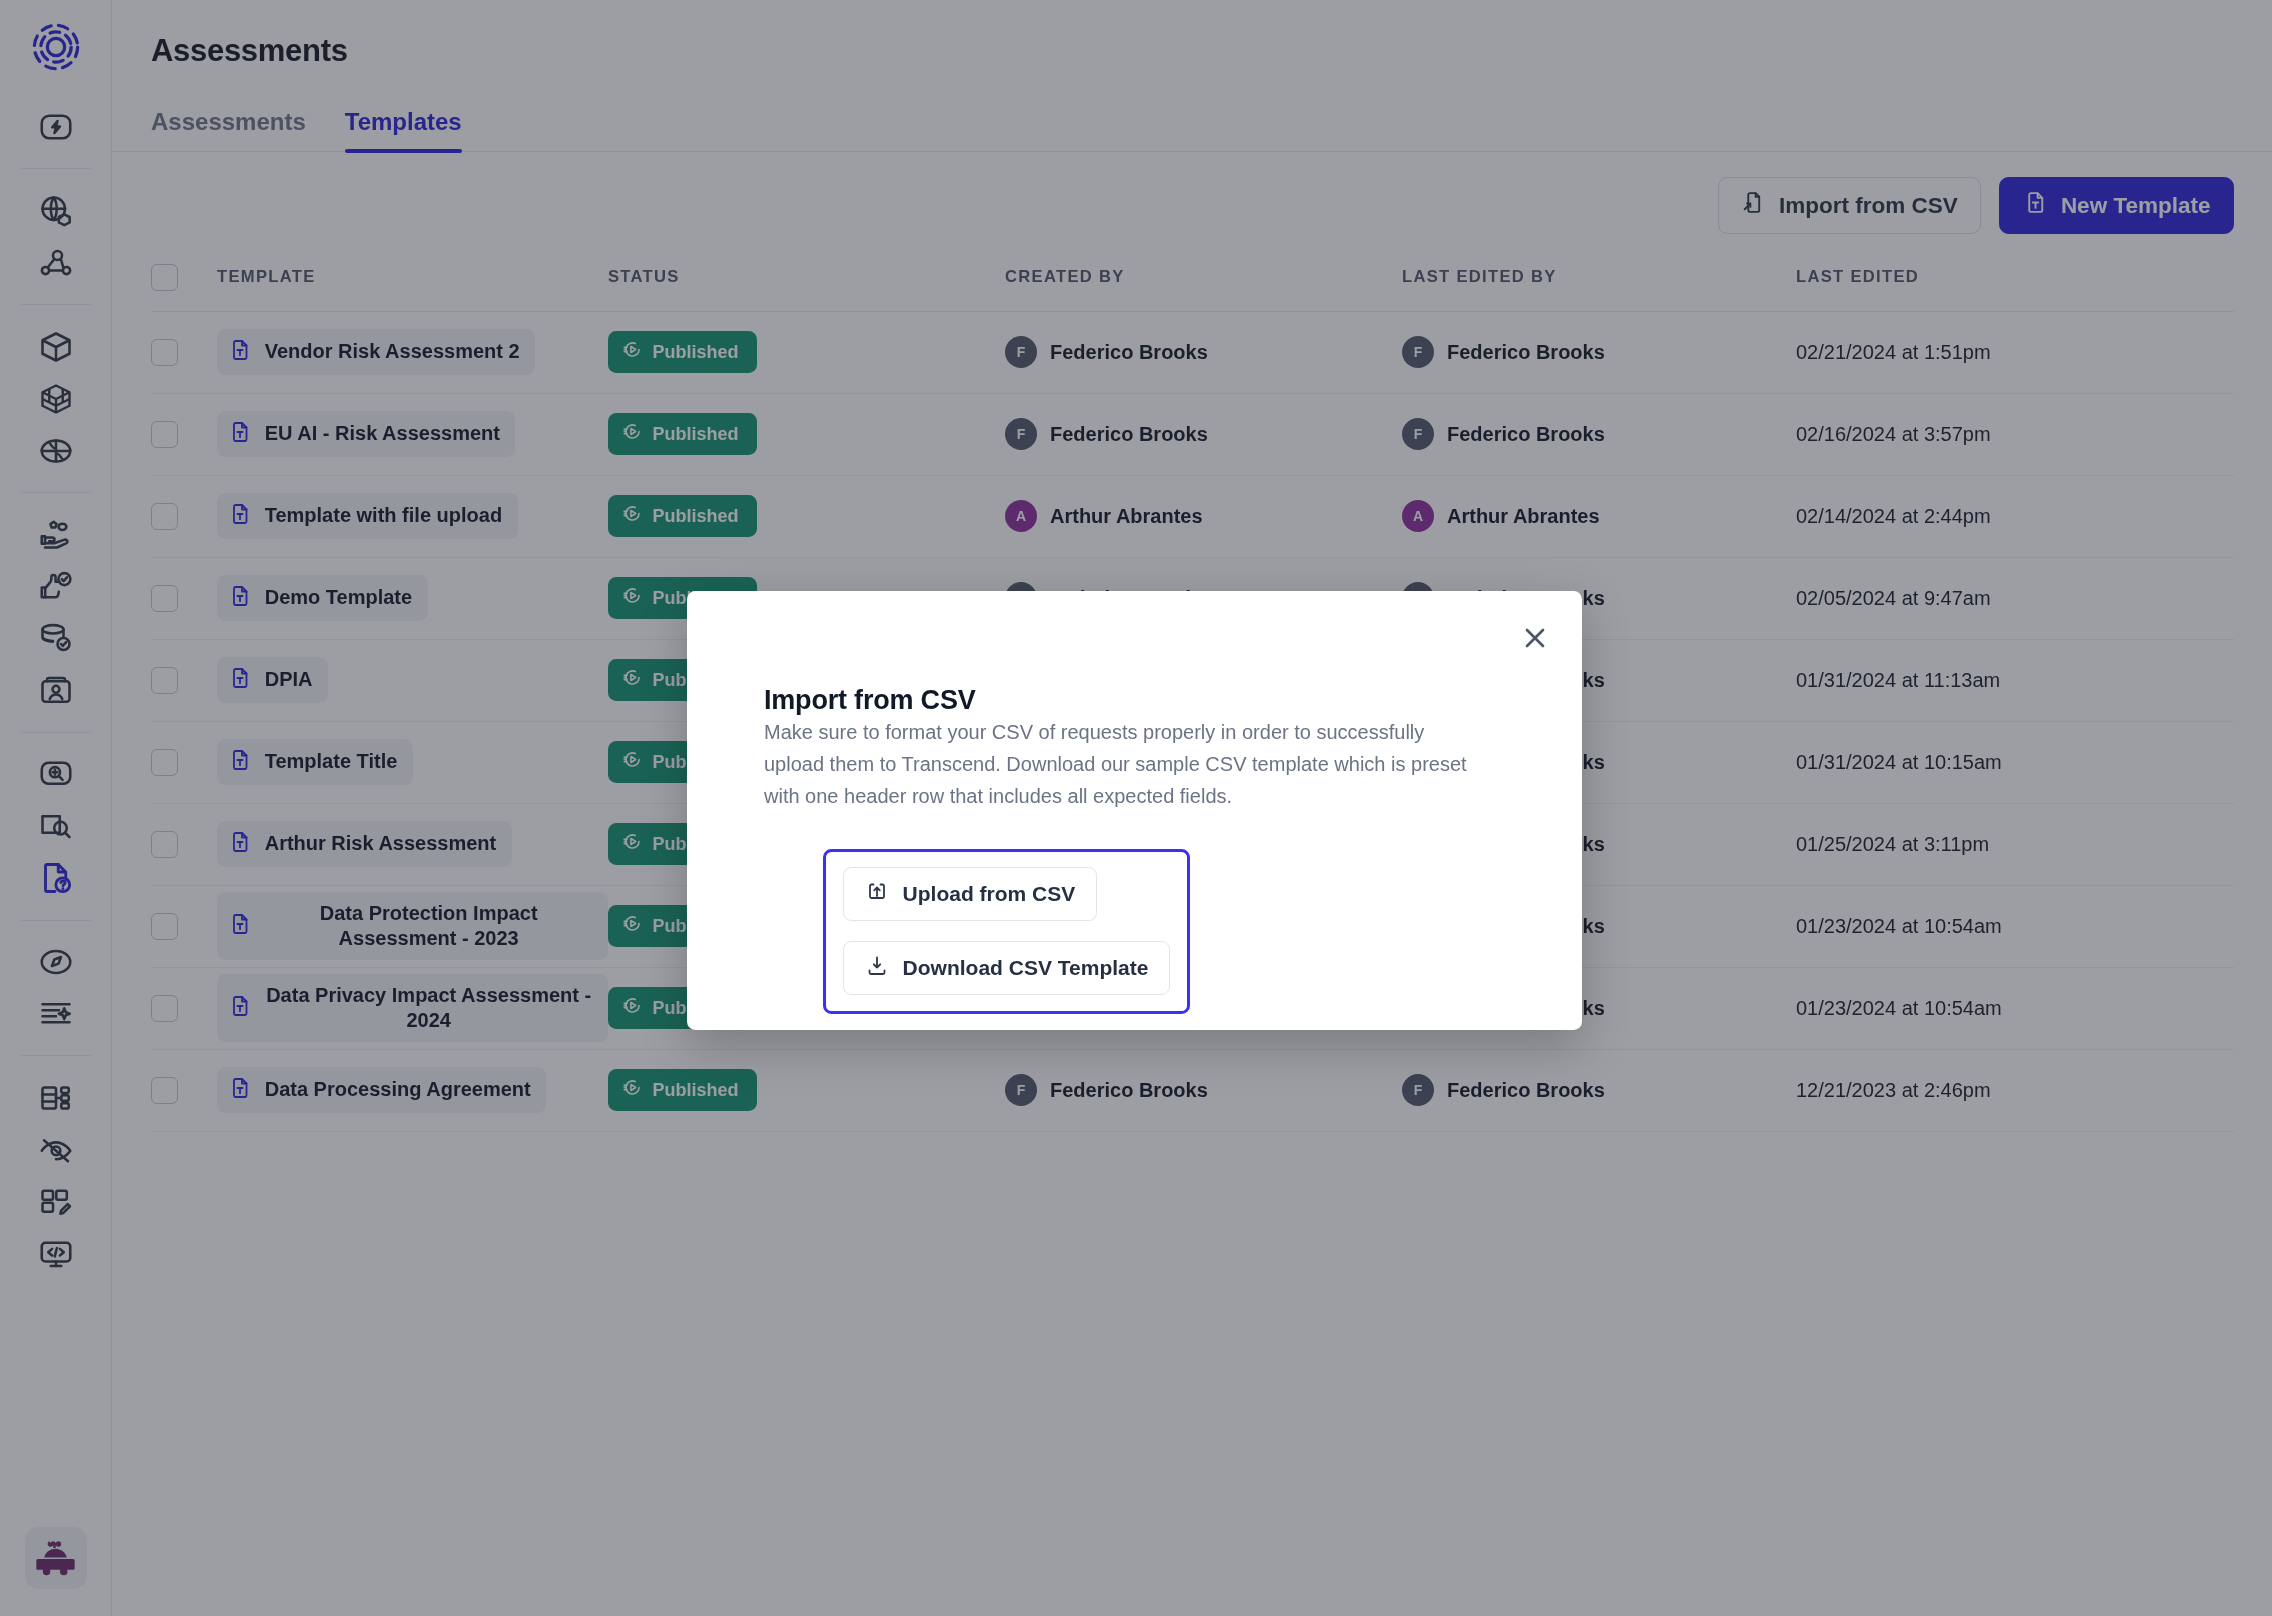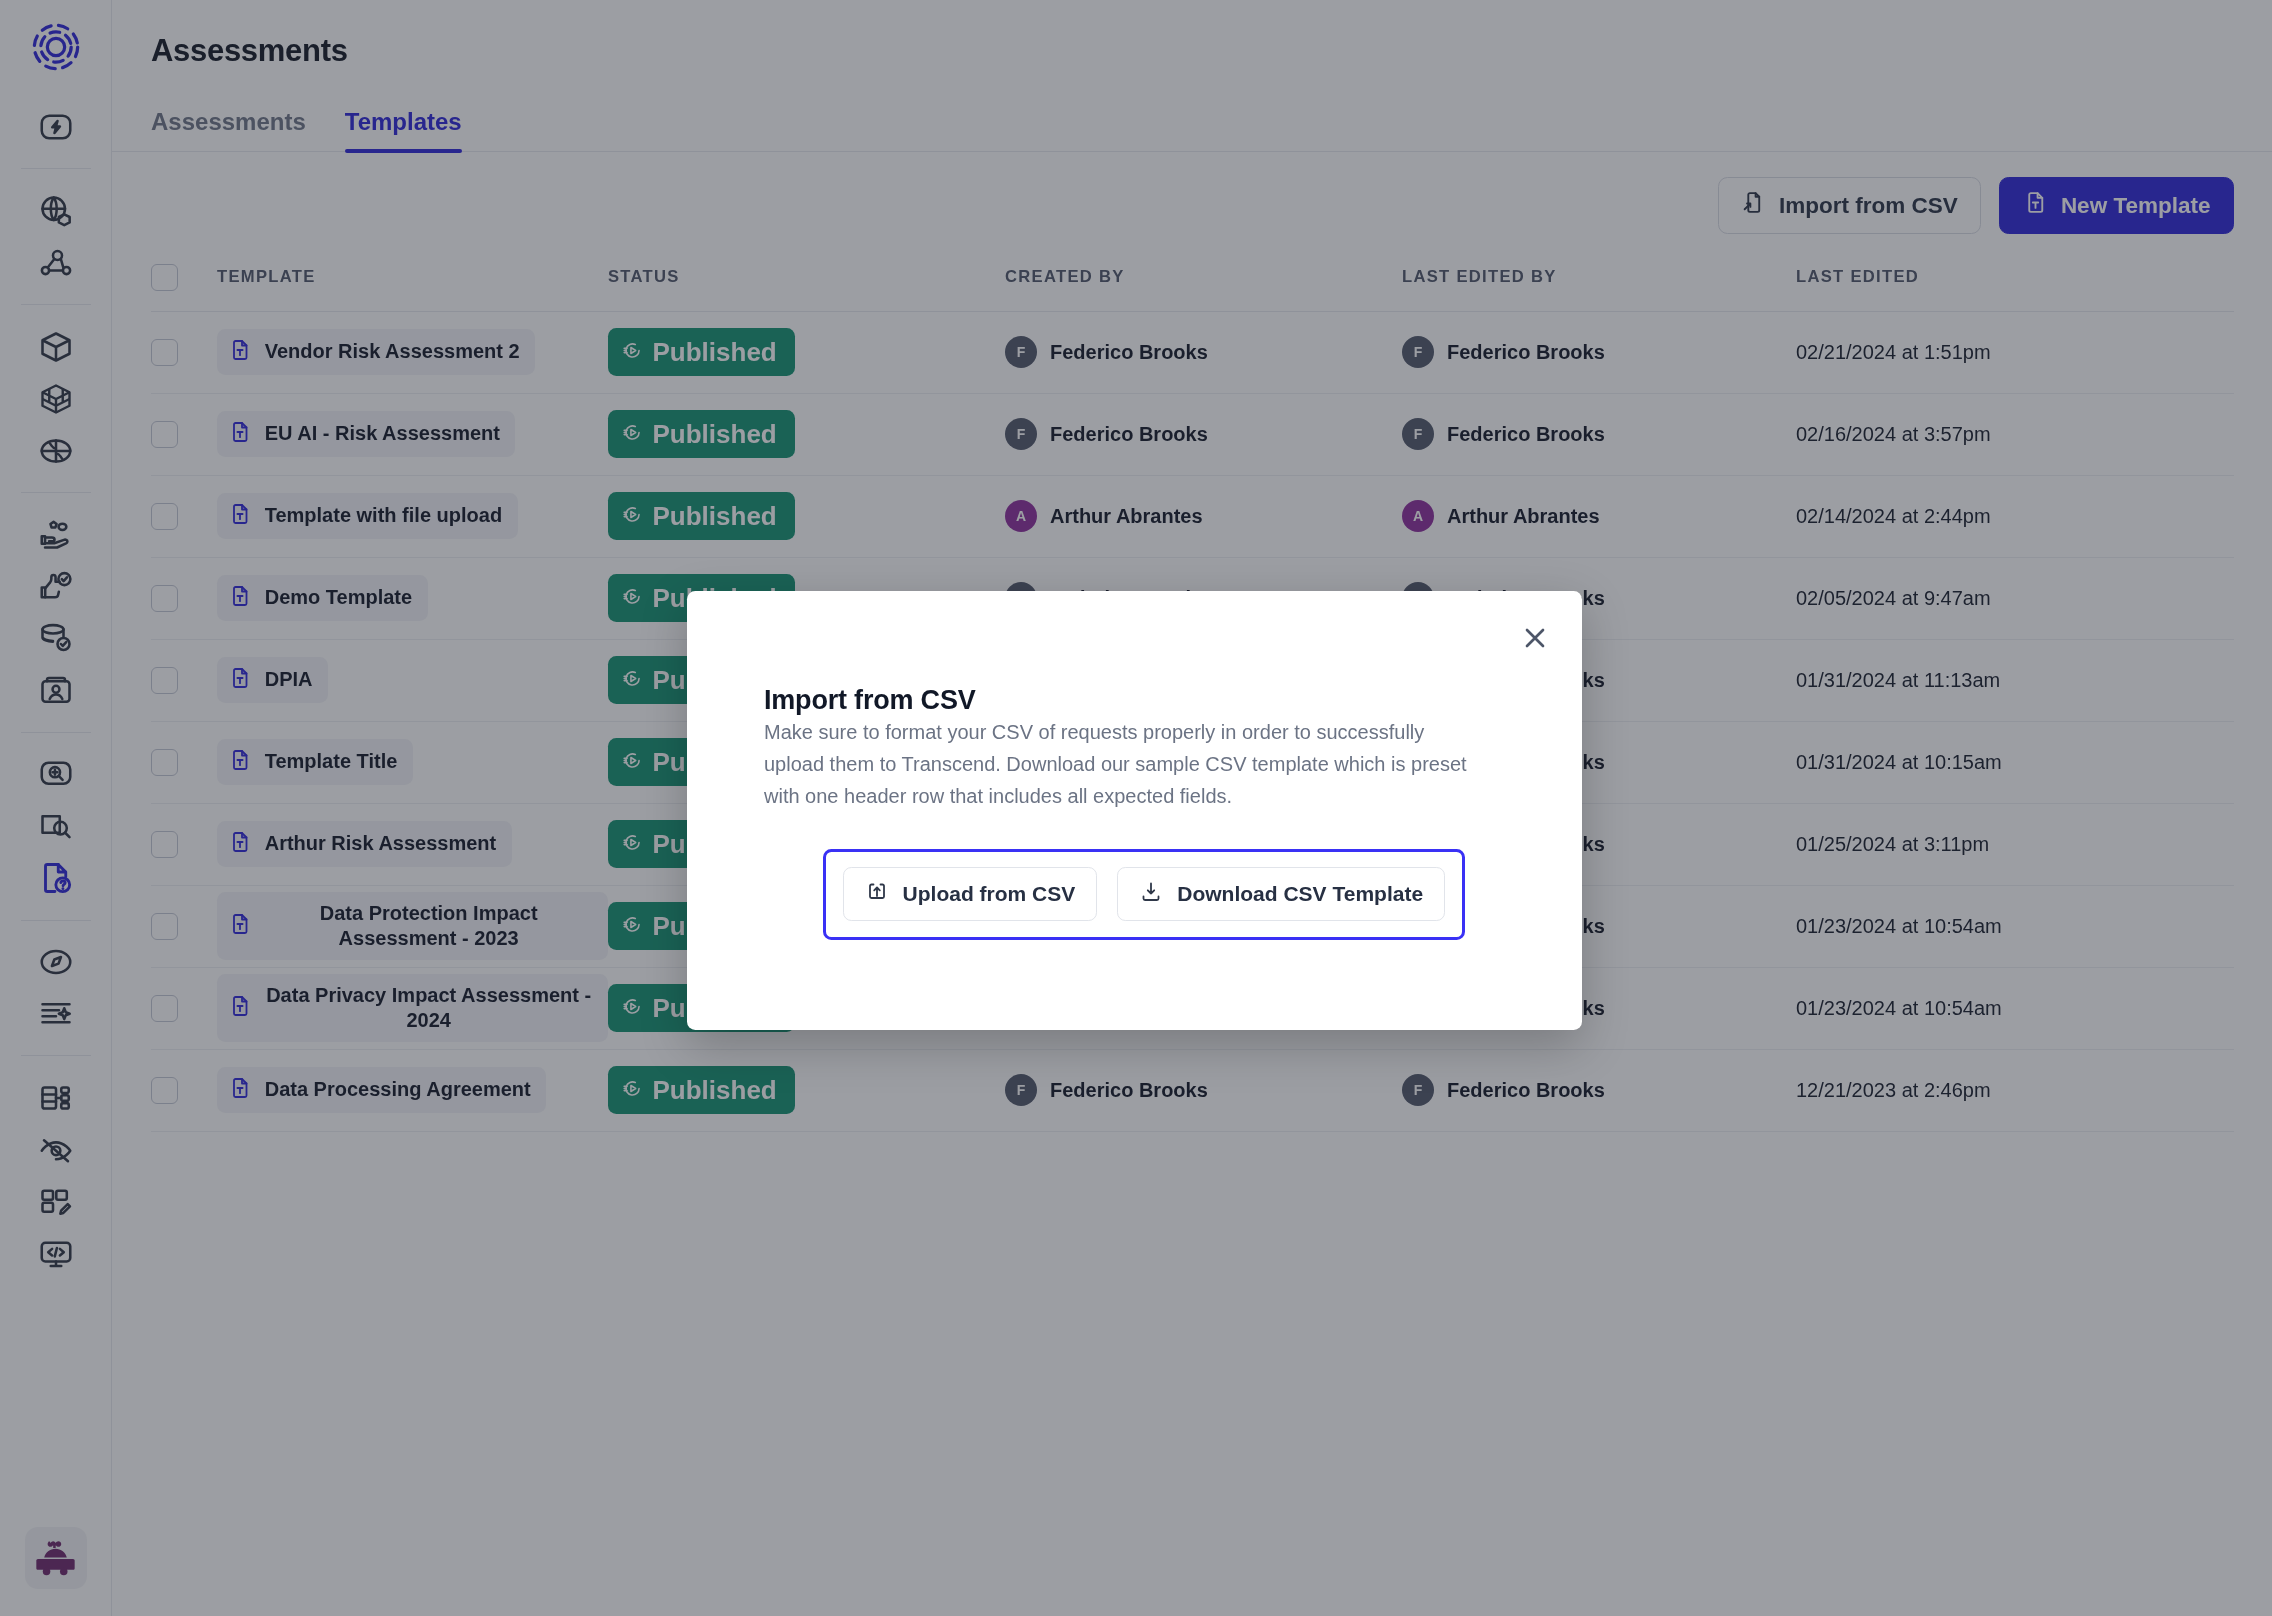--- a/index.html
+++ b/index.html
@@ -197,25 +197,25 @@
   }
   .tmpl-name {
     font-size: 20px;
     font-weight: 600;
     color: #101626;
     line-height: 1.28;
     text-align: center;
   }
   .badge {
     display: inline-flex;
-    align-items: flex-start;
+    align-items: center;
     gap: 9.5px;
     background: #0f9170;
     color: #ffffff;
-    font-size: 26px;
+    font-size: 18px;
     font-weight: 600;
     border-radius: 8.3px;
     padding: 8.3px 18px 8.3px 14px;
   }
   .person {
     display: flex;
     align-items: center;
     gap: 13px;
   }
   .avatar {
@@ -306,20 +306,21 @@
     max-width: 704px;
   }
   .modal-actions-ring {
     margin: 37px 0 0 59px;
     display: inline-flex;
     align-items: flex-start;
     gap: 20px;
     border: 3.6px solid #3a31f5;
     border-radius: 8.3px;
     padding: 15.4px 16.6px;
+    flex-direction: column;
   }
   .modal-btn {
     height: 54px;
     display: inline-flex;
     align-items: center;
     gap: 14px;
     padding: 0 21px;
     border: 1.2px solid #e1e4ea;
     border-radius: 8.3px;
     background: #ffffff;

